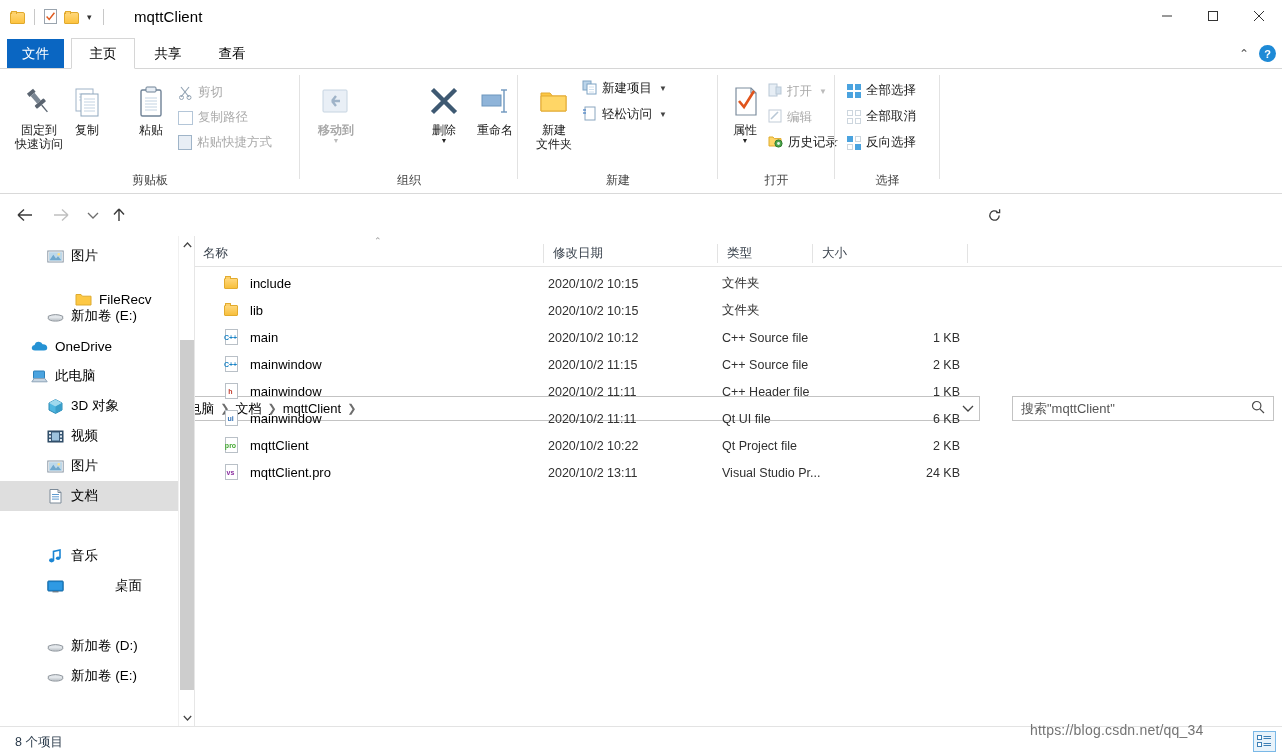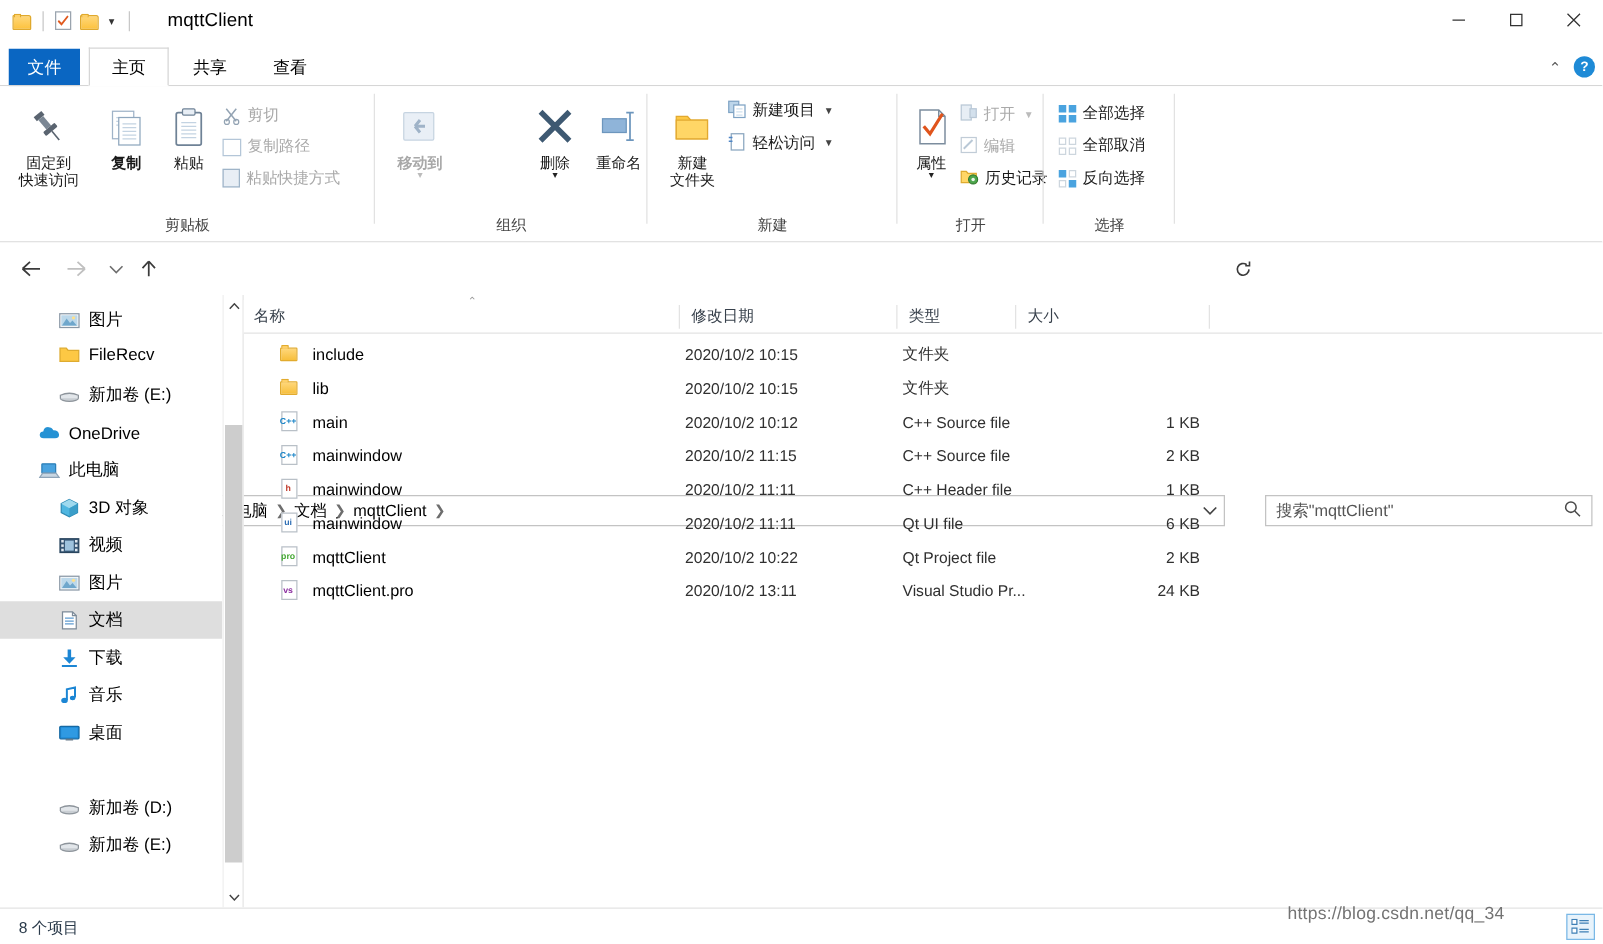--- a/index.html
+++ b/index.html
@@ -188,21 +188,21 @@
               <rect x="14.5" y="7" width="5" height="10" fill="#7b8794"></rect>
               <rect x="11" y="17" width="12" height="4" rx="1" fill="#5a6470"></rect>
               <rect x="16.4" y="21" width="1.3" height="9" fill="#5a6470"></rect>
             </g>
           </svg>
         </div>
         <div class="bl">固定到</div>
         <div class="bl" style="margin-top:0">快速访问</div>
       </div>
 
-      <div class="bigbtn" style="left:70px;font-weight:bold;">
+      <div class="bigbtn" style="left:56px;">
         <div class="bi">
           <svg width="34" height="34" viewBox="0 0 34 34">
             <rect x="6" y="4" width="17" height="22" fill="#fff" stroke="#9fb3c8"></rect>
             <g stroke="#c3d3e2">
                 <line x1="9" y1="9" x2="20" y2="9"></line>
                 <line x1="9" y1="12" x2="20" y2="12"></line>
                 <line x1="9" y1="15" x2="20" y2="15"></line>
               </g>
             <rect x="11" y="9" width="17" height="22" fill="#fff" stroke="#8fa7be"></rect>
             <g stroke="#c3d3e2">
@@ -474,21 +474,21 @@
         <span class="nic" style="margin-left:46px">
           <svg width="17" height="17" viewBox="0 0 17 17">
             <rect x="0.8" y="3" width="15.4" height="11" fill="#fff" stroke="#8a98a6"></rect>
             <rect x="2" y="4.2" width="13" height="8.6" fill="#bcd8ea"></rect>
             <path d="M2.6 12.3 L6.3 6.8 L9 10.4 L11 8.3 L14.4 12.3 Z" fill="#6fa7cc"></path>
             <circle cx="11.8" cy="6.2" r="1.3" fill="#ffe08a"></circle>
           </svg>
         </span>
         <span>图片</span>
       </div>
-      <div class="nvitem" style="top: 32px;">
+      <div class="nvitem" style="top: 48px; padding-left: 28px;">
         <span class="nic" style="margin-left:46px">
           <svg width="17" height="17" viewBox="0 0 17 17">
             <path d="M1 3.5 L6 3.5 L7.4 5.2 L16 5.2 L16 14 L1 14 Z" fill="#fdc844" stroke="#deab2f"></path>
           </svg>
         </span>
         <span>FileRecv</span>
       </div>
       <div class="nvitem" style="top: 65px;">
         <span class="nic" style="margin-left:46px">
           <svg width="17" height="17" viewBox="0 0 17 17">
@@ -560,41 +560,31 @@
             <path d="M11 1.5 L11 4.5 L14 4.5" fill="none" stroke="#7d8b99"></path>
             <g stroke="#5f9bd0">
               <line x1="5" y1="6.5" x2="12" y2="6.5"></line>
               <line x1="5" y1="8.8" x2="12" y2="8.8"></line>
               <line x1="5" y1="11.1" x2="12" y2="11.1"></line>
             </g>
           </svg>
         </span>
         <span>文档</span>
       </div>
-      <div class="nvitem" style="top: 275px;">
-        <span class="nic" style="margin-left:46px">
-          <svg width="17" height="17" viewBox="0 0 17 17">
-            <path d="M8.5 1.5 L8.5 9.5" stroke="#1c86d4" stroke-width="2.8"></path>
-            <path d="M3.6 7.8 L8.5 13 L13.4 7.8 Z" fill="#1c86d4"></path>
-            <rect x="2.5" y="14" width="12" height="1.6" fill="#1c86d4"></rect>
-          </svg>
-        </span>
-        <span>下载</span>
-      </div>
       <div class="nvitem" style="top: 305px;">
         <span class="nic" style="margin-left:46px">
           <svg width="17" height="17" viewBox="0 0 17 17">
             <path d="M6.5 12 L6.5 3.4 L13 2 L13 10" fill="none" stroke="#1c86d4" stroke-width="1.6"></path>
             <ellipse cx="4.6" cy="12.3" rx="2.6" ry="2.1" fill="#1c86d4"></ellipse>
             <ellipse cx="11.1" cy="10.3" rx="2.2" ry="1.8" fill="#1c86d4"></ellipse>
           </svg>
         </span>
         <span>音乐</span>
       </div>
-      <div class="nvitem" style="top: 335px;">
+      <div class="nvitem" style="top: 335px; gap: 44px;">
         <span class="nic" style="margin-left:46px">
           <svg width="17" height="17" viewBox="0 0 17 17">
             <rect x="0.8" y="3" width="15.4" height="10" rx="0.8" fill="#1f8ad6" stroke="#1669a3"></rect>
             <rect x="2" y="4.2" width="13" height="7.6" fill="#2f9ae3"></rect>
             <rect x="5.5" y="13" width="6" height="1.4" fill="#6b7d8c"></rect>
           </svg>
         </span>
         <span>桌面</span>
       </div>
       <div class="nvitem" style="top: 395px;">

